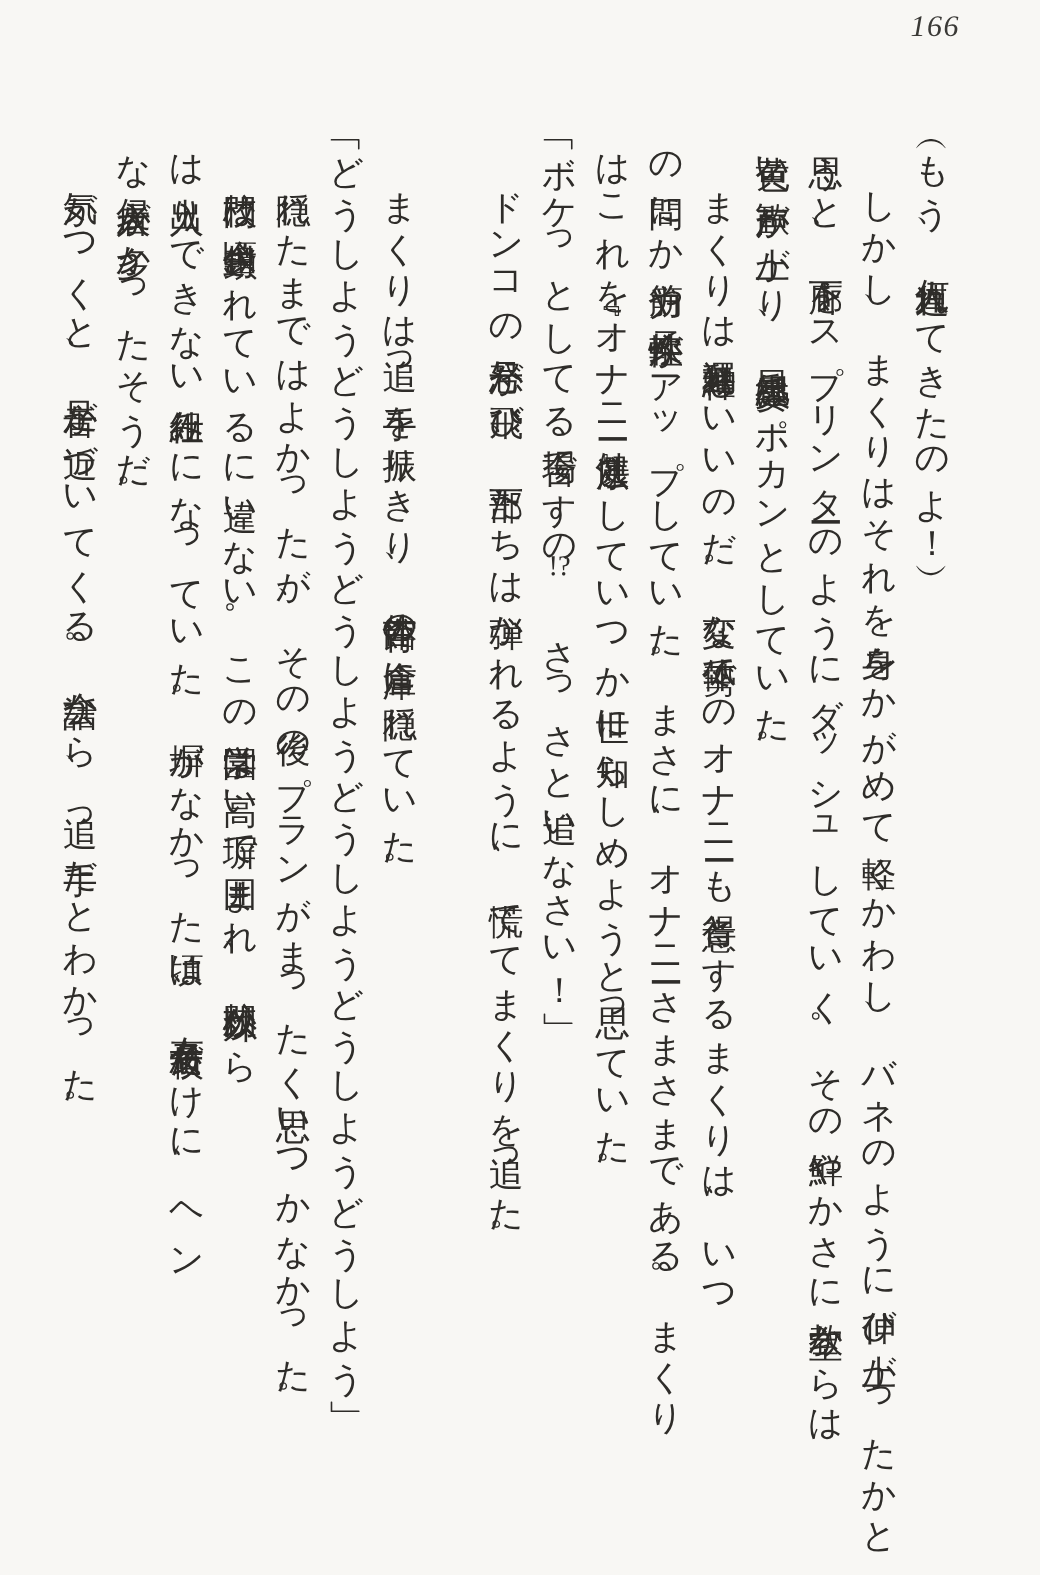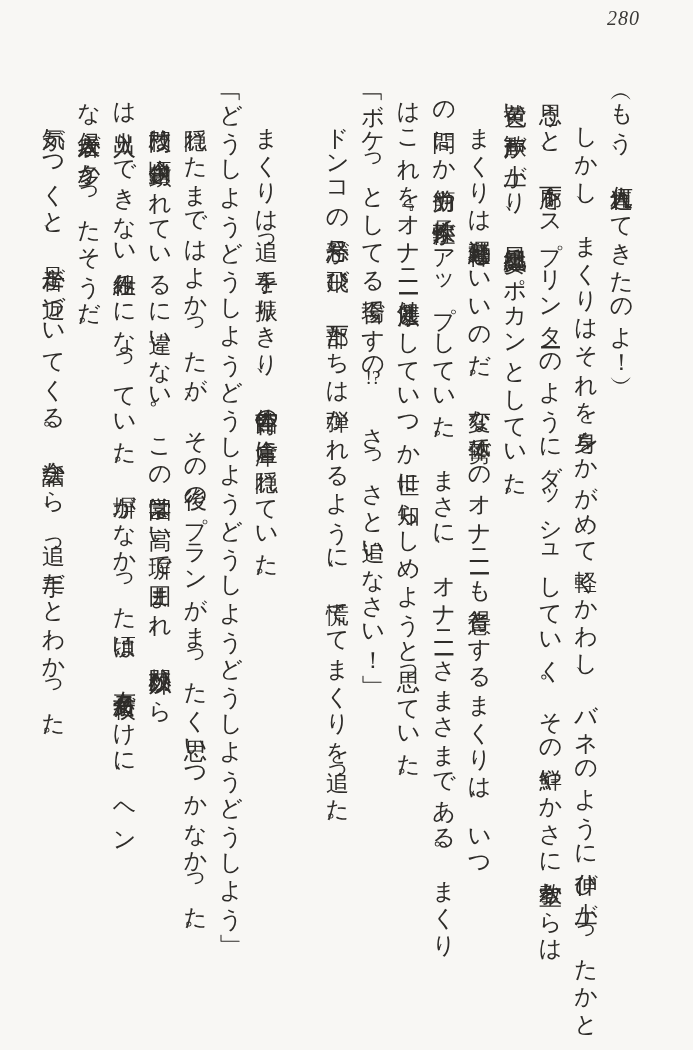--- a/index.html
+++ b/index.html
@@ -53,21 +53,21 @@
     text-combine-upright: all;
     -webkit-text-combine: horizontal;
     font-size: 19px;
   }
 </style>
 </head>
 <body>
 
 <div class="page">
 
-  <div class="page-number">280</div>
+  <div class="page-number">166</div>
 
   <div class="text-area">
     <div class="tcol">（もう、何人連れてきたのよ！）</div>
     <div class="tcol indent">しかし、まくりはそれを身をかがめて軽くかわし、バネのように伸び上がったかと</div>
     <div class="tcol">思うと、廊下をスプリンターのようにダッシュしていく。その鮮やかさに教室からは</div>
     <div class="tcol">黄色い歓声が上がり、風紀委員はポカンとしていた。</div>
     <div class="tcol indent">まくりは運動神経もいいのだ。変な体勢でのオナニーも得意とするまくりは、いつ</div>
     <div class="tcol">の間にか筋力や柔軟性がアップしていた。まさに、オナニーさまさまである。まくり</div>
     <div class="tcol">はこれを『オナニー健康法』としていつか世に知らしめようと思っていた。</div>
     <div class="tcol"><span>「ボケっとしてる場合ですの</span><span class="tcy">!?</span><span>　さっさと追いなさい！」</span></div>

